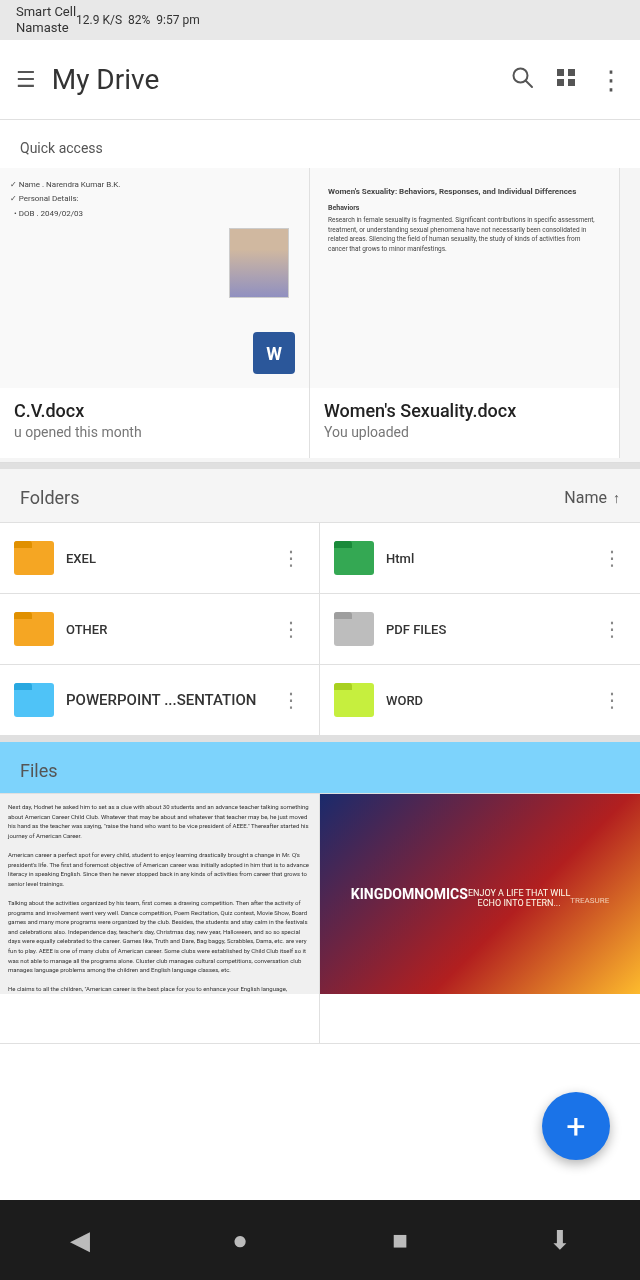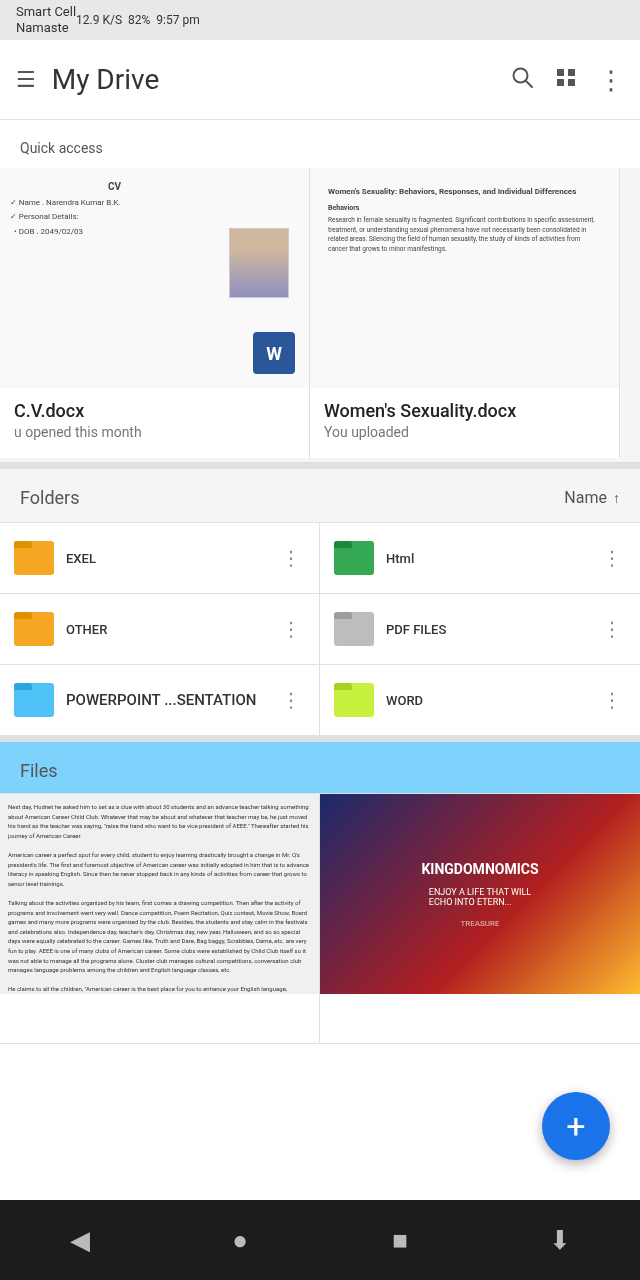--- a/index.html
+++ b/index.html
@@ -258,36 +258,37 @@
     }
     .file-preview-text {
       font-size: 6px;
       color: #333;
       line-height: 1.6;
     }
     .file-preview-book {
       background: linear-gradient(135deg, #1a2a6c 0%, #b21f1f 60%, #fdbb2d 100%);
       height: 100%;
       display: flex;
-      flex-direction: column;
+      flex-direction: row;
       align-items: center;
       justify-content: center;
       padding: 10px;
     }
     .file-preview-book-title {
       color: #fff;
       font-size: 14px;
       font-weight: bold;
       text-align: center;
       text-transform: uppercase;
       line-height: 1.3;
     }
     .file-preview-book-sub {
       color: #ffe;
       font-size: 9px;
+      text-align: center;
       margin-top: 8px;
     }
 
     
     .fab {
       position: fixed;
       bottom: 120px;
       right: 30px;
       width: 68px;
       height: 68px;
@@ -371,21 +372,20 @@
   </div>
 </div>
 
 <div class="section-header">Quick access</div>
 
 <div class="quick-access-row">
 
   <div class="qa-card">
     <div class="qa-card-preview">
       <div style="width:100%;font-size:8px;color:#444;line-height:1.8;padding-right:80px;">
-        <div style="text-align:center;font-size:10px;font-weight:bold;">CV</div>
         <div>✓ Name . Narendra Kumar B.K.</div>
         <div>✓ Personal Details:</div>
         <div>&nbsp;&nbsp;• DOB . 2049/02/03</div>
       </div>
       <div class="cv-preview-img">
         <div class="cv-preview-img-inner"></div>
       </div>
       <div class="cv-badge">W</div>
     </div>
     <div class="qa-card-info">

